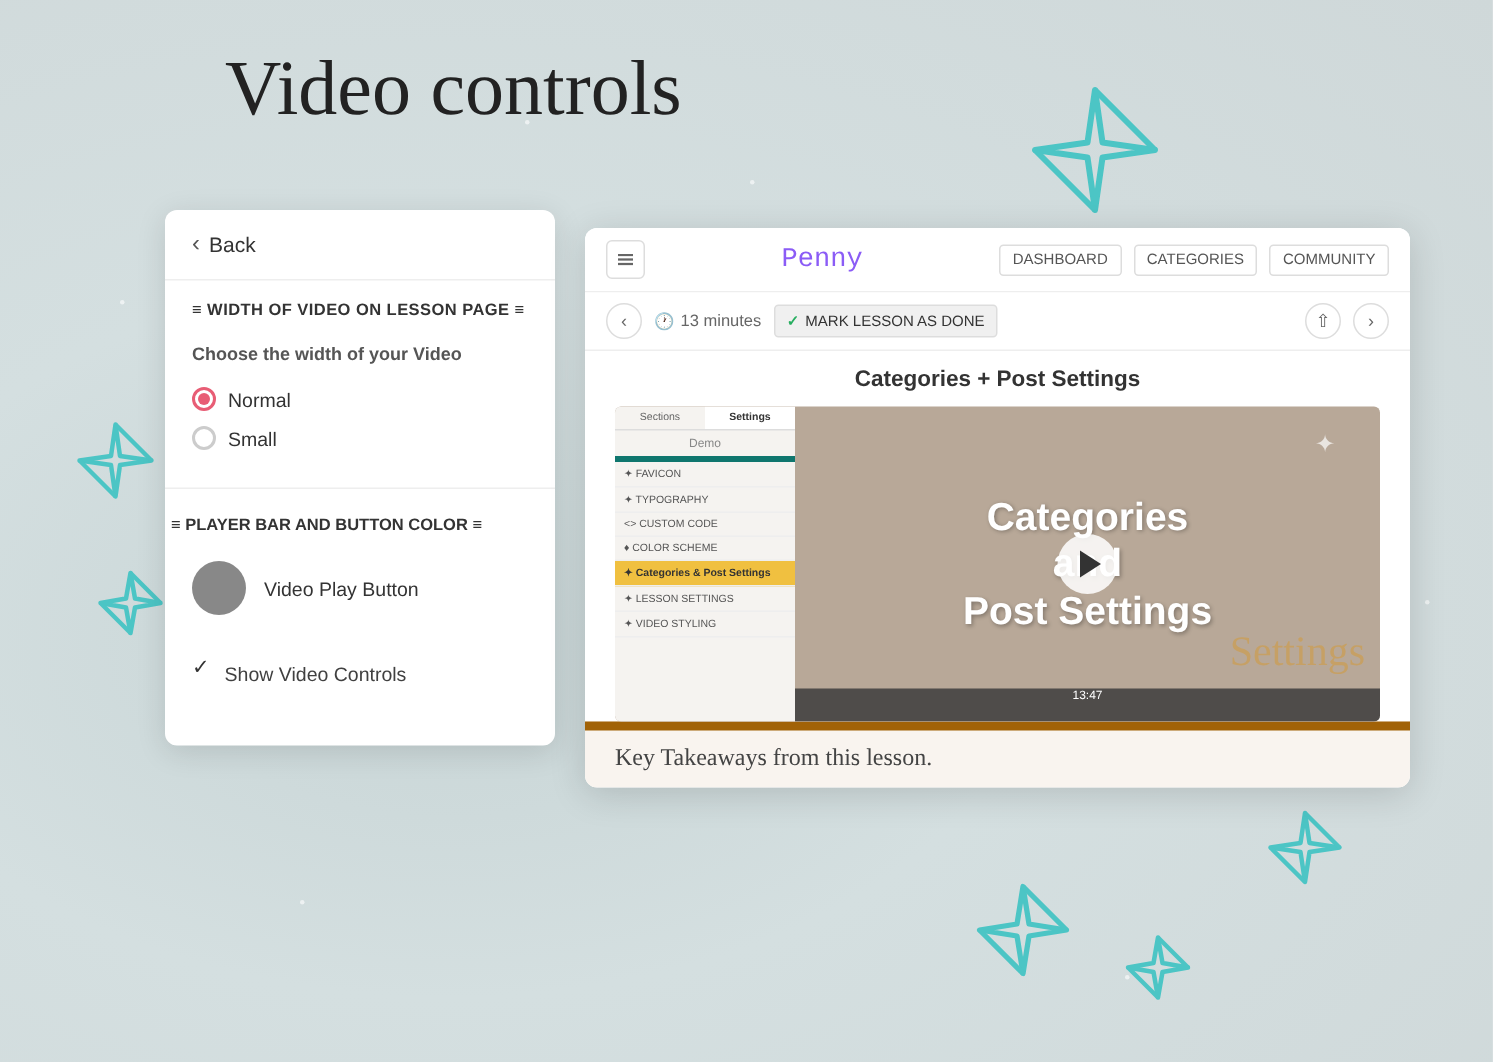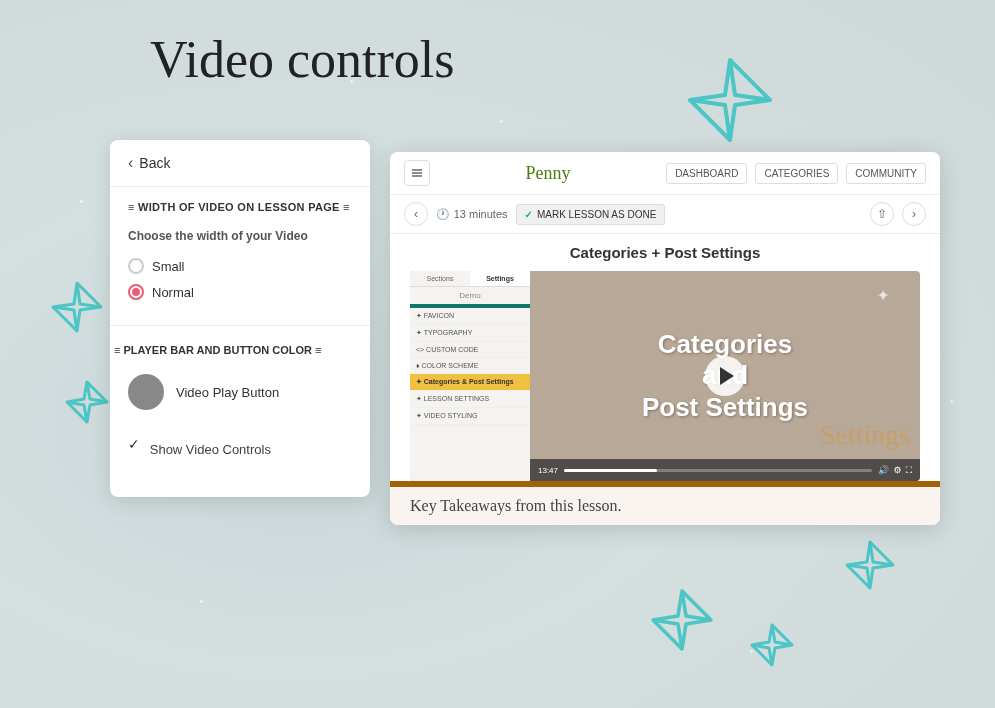--- a/index.html
+++ b/index.html
@@ -192,23 +192,23 @@
     .browser-nav {
       display: flex;
       align-items: center;
       justify-content: space-between;
       padding: 8px 14px;
       background: #fff;
       border-bottom: 1px solid #eee;
     }
 
     .brand-logo {
-      font-family: Liberation Serif, serif;
+      font-family: Liberation Mono, monospace;
       font-size: 18px;
-      color: #4d7c0f;
+      color: #8b5cf6;
     }
 
     .nav-links {
       display: flex;
       gap: 8px;
     }
 
     .nav-link {
       font-size: 10px;
       color: #555;
@@ -421,20 +421,21 @@
       position: absolute;
       bottom: 0;
       left: 120px;
       right: 0;
       height: 22px;
       background: rgba(60,60,60,0.85);
       display: flex;
       align-items: center;
       padding: 0 8px;
       gap: 6px;
+      flex-direction: column;
     }
 
     .vc-time {
       font-size: 8px;
       color: #fff;
     }
 
     .vc-progress {
       flex: 1;
       height: 3px;
@@ -561,26 +562,26 @@
     <span class="back-arrow">‹</span>
     <span>Back</span>
   </div>
 
   <div class="section-header">≡ WIDTH OF VIDEO ON LESSON PAGE ≡</div>
 
   <div class="subsection-label">Choose the width of your Video</div>
 
   <div class="radio-group">
     <div class="radio-item">
+      <div class="radio-circle selected"></div>
+      <span>Normal</span>
+    </div>
+    <div class="radio-item">
       <div class="radio-circle"></div>
       <span>Small</span>
-    </div>
-    <div class="radio-item">
-      <div class="radio-circle selected"></div>
-      <span>Normal</span>
     </div>
   </div>
 
   <div class="divider"></div>
 
   <div class="section-header2">≡ PLAYER BAR AND BUTTON COLOR ≡</div>
 
   <div class="color-btn-row">
     <div class="color-circle"></div>
     <span class="color-label">Video Play Button</span>

